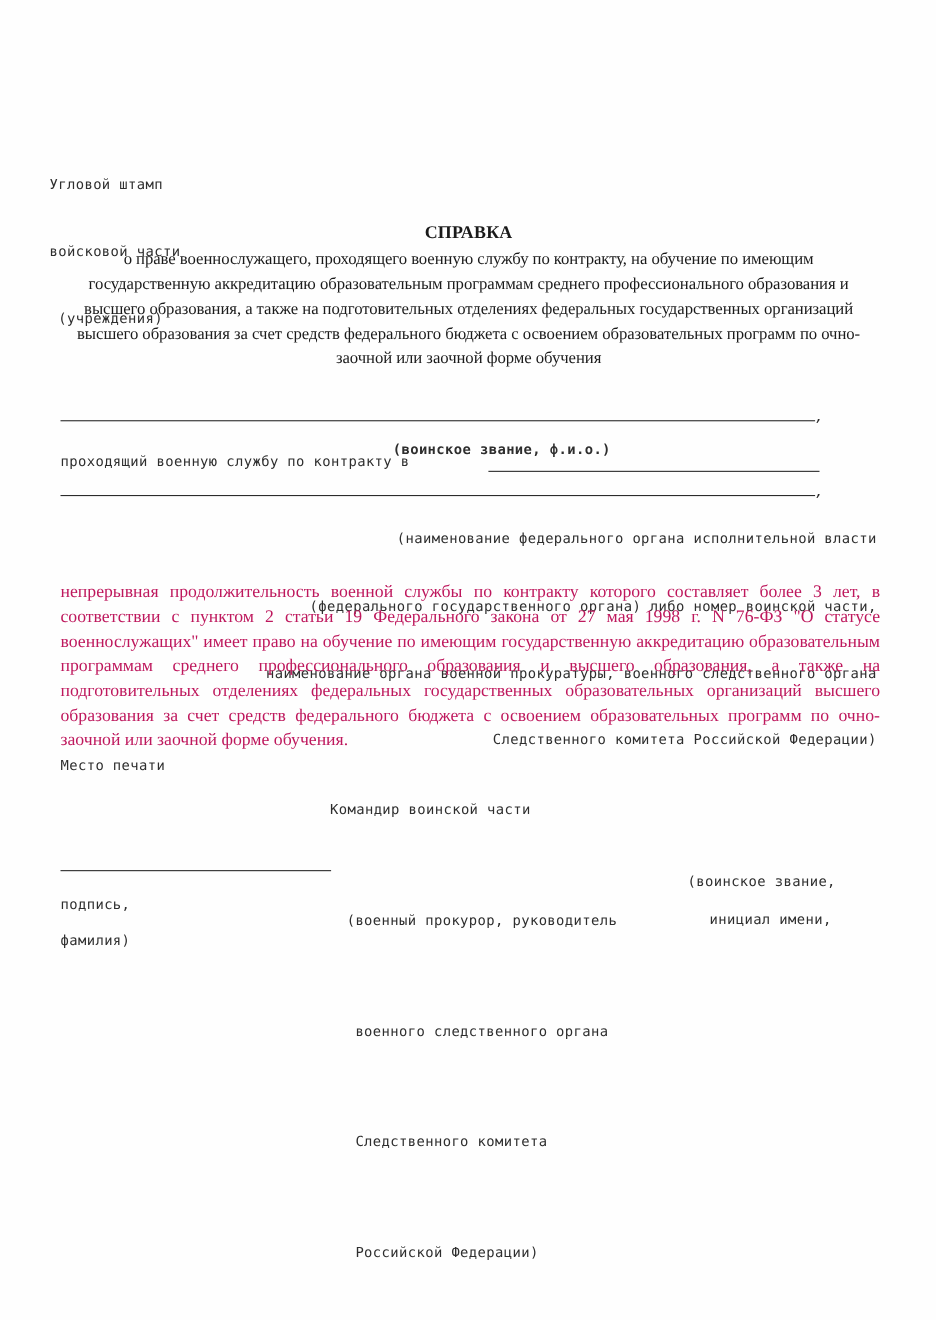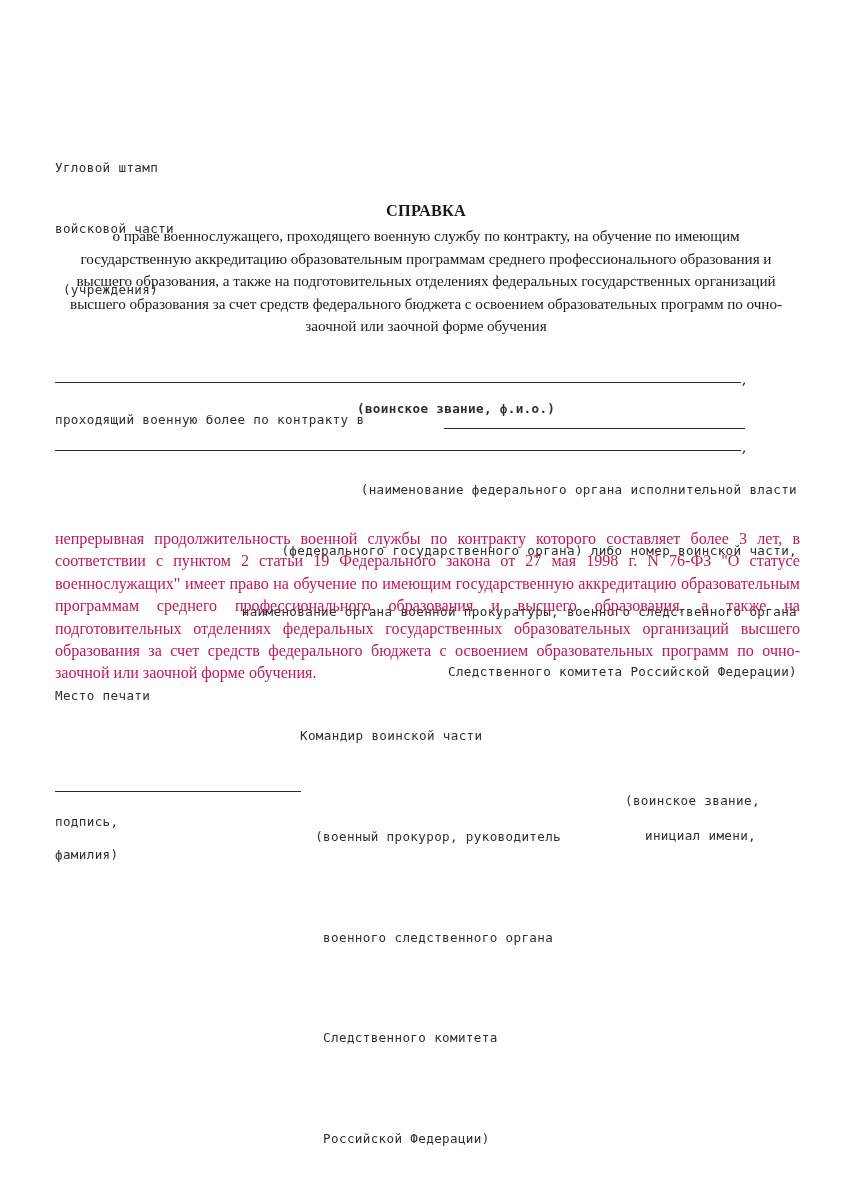--- a/index.html
+++ b/index.html
@@ -28,21 +28,21 @@
     font-size: 12.6px;
     line-height: 20.2px;
     letter-spacing: 0.35px;
     color: #2e2e2e;
     white-space: pre;
   }
 
   
   .corner-stamp {
     position: absolute;
-    left: 55px;
+    left: 45px;
     top: 118px;
   }
   .corner-stamp div { display: block; }
 
   
   .title-block {
     position: absolute;
     left: 55px;
     top: 201px;
     width: 742px;
@@ -184,21 +184,21 @@
     <div class="doc-title">СПРАВКА</div>
     <div class="doc-subtitle">о праве военнослужащего, проходящего военную службу по контракту, на обучение по имеющим государственную аккредитацию образовательным программам среднего профессионального образования и высшего образования, а также на подготовительных отделениях федеральных государственных организаций высшего образования за счет средств федерального бюджета с освоением образовательных программ по очно-заочной или заочной форме обучения</div>
   </div>
 
   <div class="fill-region">
     <div class="rule"></div>
     <div class="rule1 rule"></div>
     <div class="rule-comma rule1c mono">,</div>
     <div class="cap-rank mono">(воинское звание, ф.и.о.)</div>
 
-    <div class="line-serving mono">проходящий военную более по контракту в</div>
+    <div class="line-serving mono">проходящий военную службу по контракту в</div>
     <div class="rule2 rule"></div>
 
     <div class="rule3 rule"></div>
     <div class="rule-comma rule3c mono">,</div>
 
     <div class="cap-org mono">
       <div>(наименование федерального органа исполнительной власти</div>
       <div>(федерального государственного органа) либо номер воинской части,</div>
       <div>наименование органа военной прокуратуры, военного следственного органа</div>
       <div>Следственного комитета Российской Федерации)</div>

